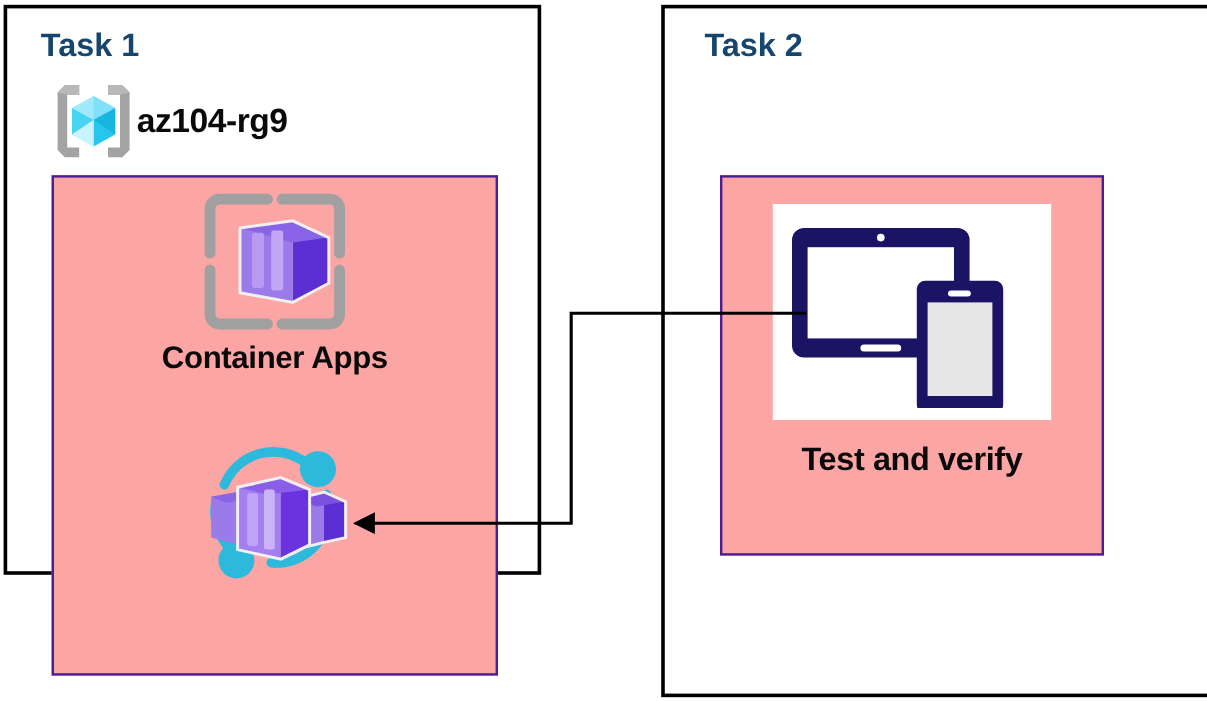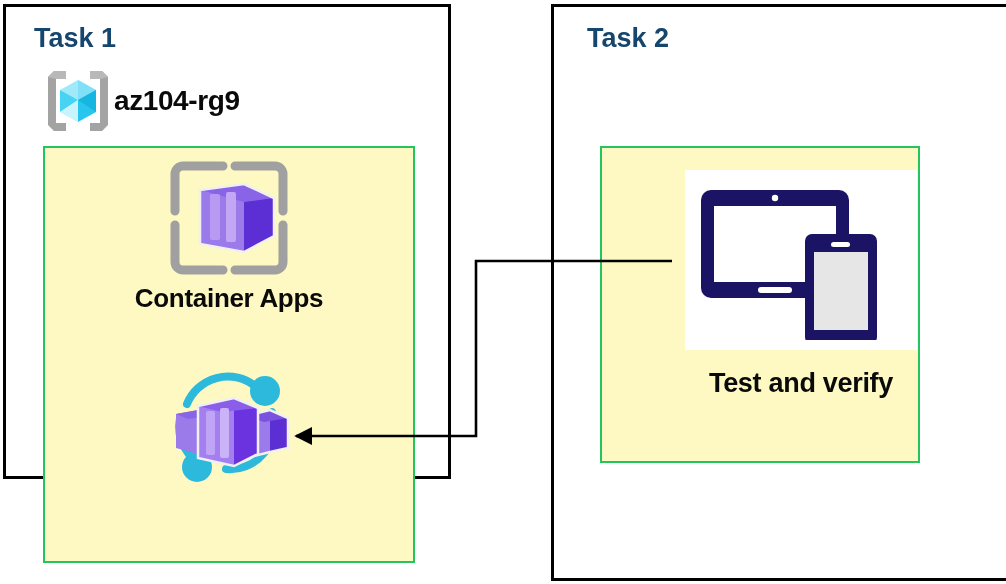--- a/index.html
+++ b/index.html
@@ -52,22 +52,22 @@
     font-size: 28px;
     font-weight: bold;
     color: #0a0a0a;
     white-space: nowrap;
     letter-spacing: -0.4px;
   }
 
   
   .inner-box {
     position: absolute;
-    background: #fef9c3;
-    border: 2px solid #22c55e;
+    background: #fca5a5;
+    border: 2px solid #4c1d95;
   }
   #task1-inner { left: 37px;  top: 139px; width: 372px; height: 417px; }
   #task2-inner { left: 46px;  top: 139px; width: 320px; height: 317px; }
 
   
   .resource {
     position: absolute;
     width: 100%;
     left: 0;
     text-align: center;
@@ -89,21 +89,20 @@
     letter-spacing: -0.3px;
   }
 
   
   #test-tile {
     position: absolute;
     left: 0;
     top: 22px;
     width: 100%;
     text-align: center;
-    margin-left: 41px;
   }
   #test-icon-plate {
     width: 232px;
     height: 180px;
     margin: 0 auto;
     background: #ffffff;
     display: flex;
     align-items: center;
     justify-content: center;
   }

